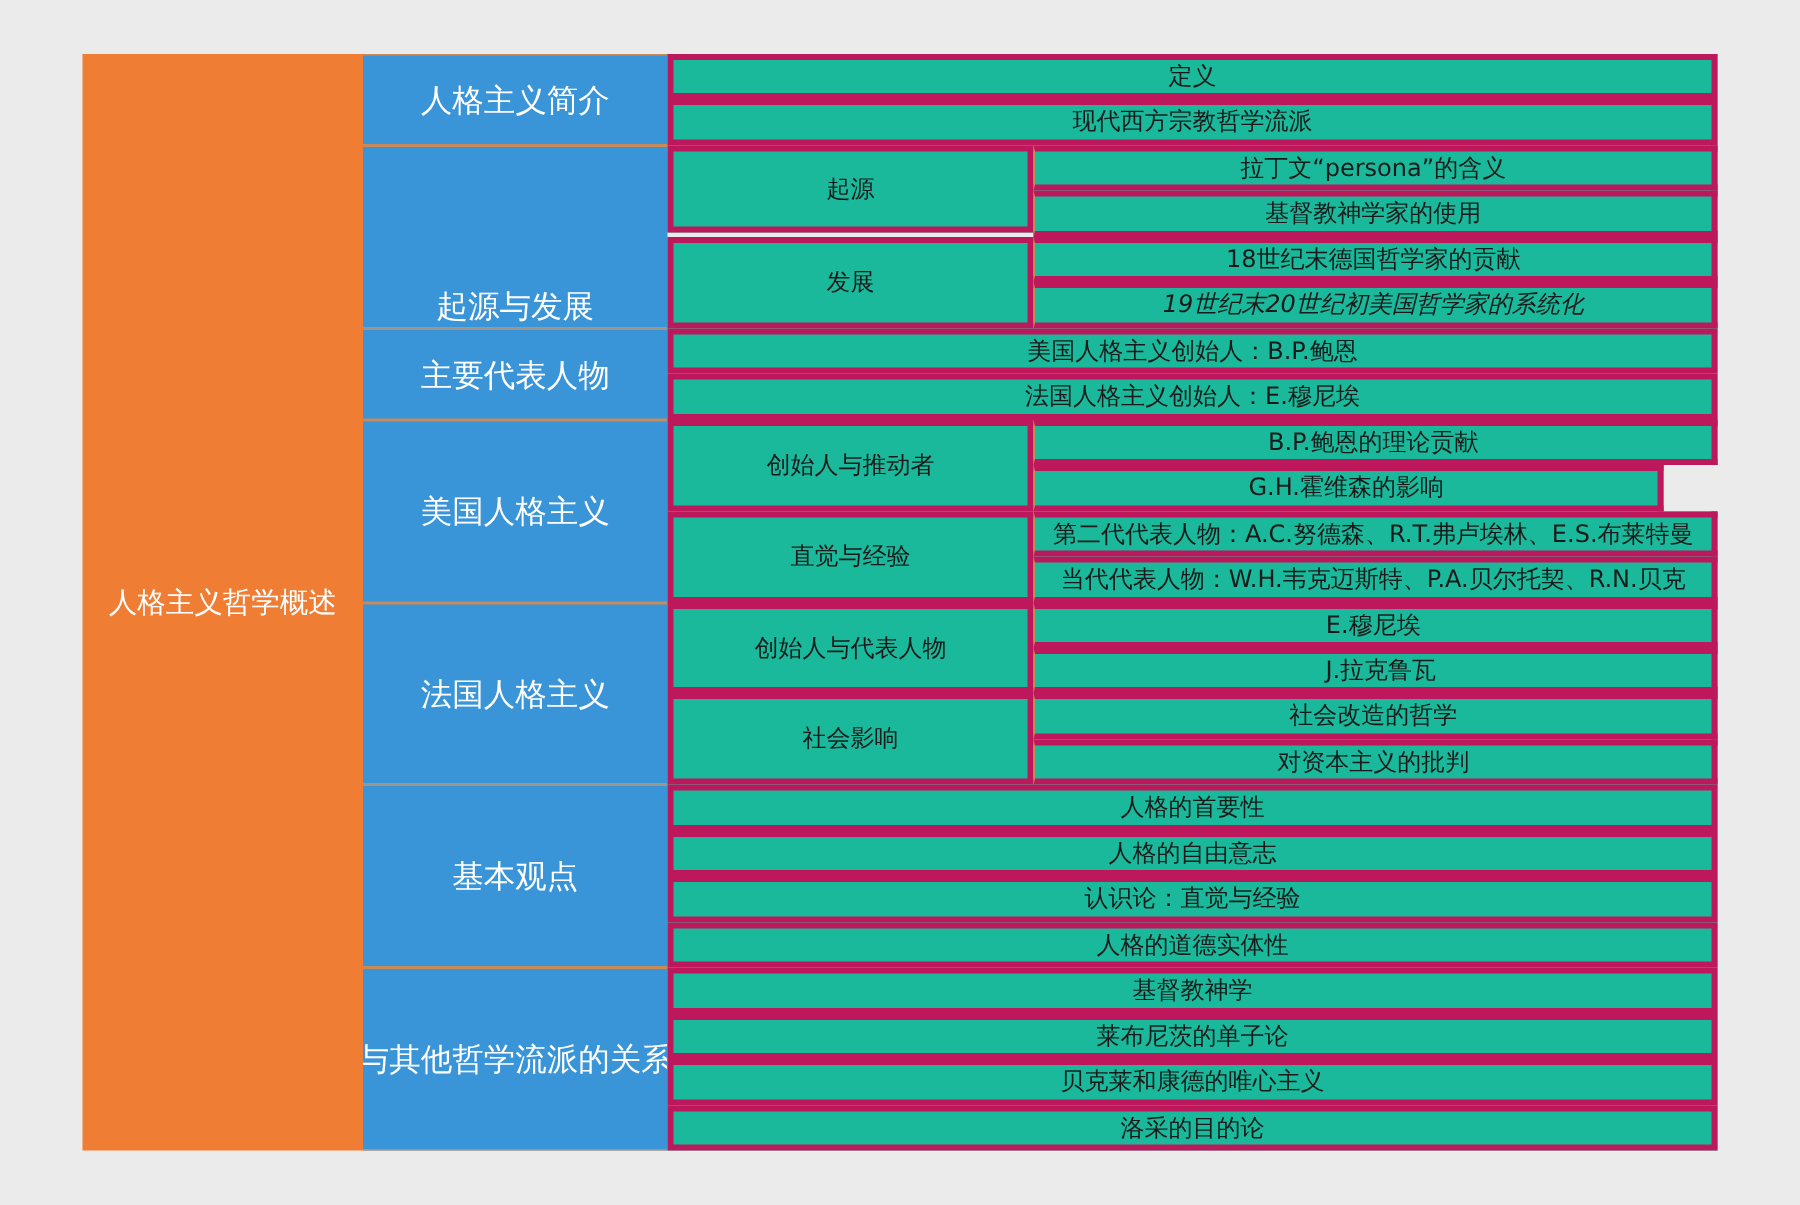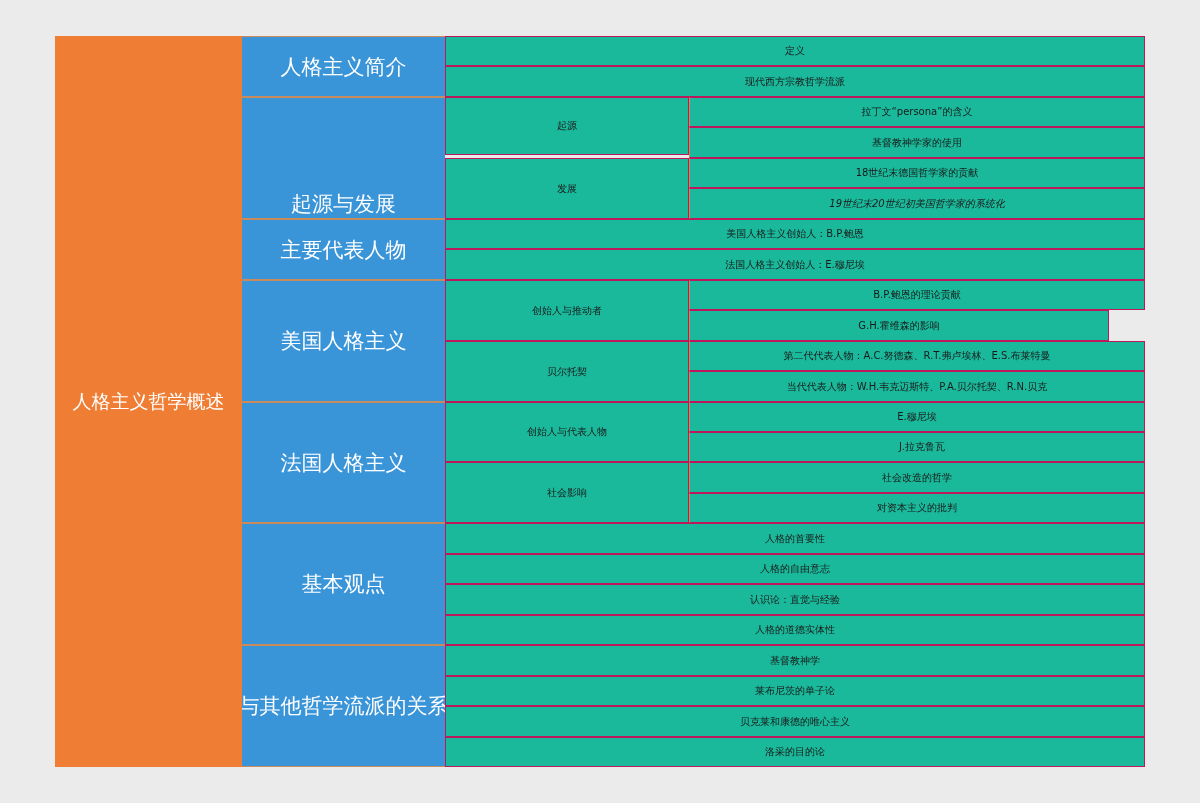--- a/index.html
+++ b/index.html
@@ -35,22 +35,22 @@
       background: #3994d8;
       color: #ffffff;
       font-family: "DejaVu Serif", "Liberation Serif", serif;
       font-size: 21px;
       border-top: 1px solid #c88b5c;
       border-bottom: 1px solid #c88b5c;
     }
     .c-l2, .c-l3 {
       background: #1ab99b;
       color: #1a1a1a;
-      font-size: 10px;
-      border: 1px solid #be185d;
+      font-size: 16px;
+      border: 4px solid #be185d;
     }
     .c-l3 { border-left: 1px solid #c48f55; }
   </style>
 </head>
 <body>
 
 <div id="grid">
     <div class="cell c-root" style="left: 0px; width: 187px; top: 0px; height: 731px;">
       <span>人格主义哲学概述</span>
     </div>
@@ -99,21 +99,21 @@
     <div class="cell c-l2" style="left: 390px; width: 244px; top: 244px; height: 61px;">
       <span>创始人与推动者</span>
     </div>
     <div class="cell c-l3" style="left: 634px; width: 456px; top: 244px; height: 30px;">
       <span>B.P.鲍恩的理论贡献</span>
     </div>
     <div class="cell c-l3" style="left: 634px; width: 420px; top: 274px; height: 31px;">
       <span>G.H.霍维森的影响</span>
     </div>
     <div class="cell c-l2" style="left: 390px; width: 244px; top: 305px; height: 61px;">
-      <span>贝尔托契</span>
+      <span>直觉与经验</span>
     </div>
     <div class="cell c-l3" style="left: 634px; width: 456px; top: 305px; height: 30px;">
       <span>第二代代表人物：A.C.努德森、R.T.弗卢埃林、E.S.布莱特曼</span>
     </div>
     <div class="cell c-l3" style="left: 634px; width: 456px; top: 335px; height: 31px;">
       <span>当代代表人物：W.H.韦克迈斯特、P.A.贝尔托契、R.N.贝克</span>
     </div>
     <div class="cell c-l1" style="left: 187px; width: 203px; top: 366px; height: 121px;">
       <span>法国人格主义</span>
     </div>

